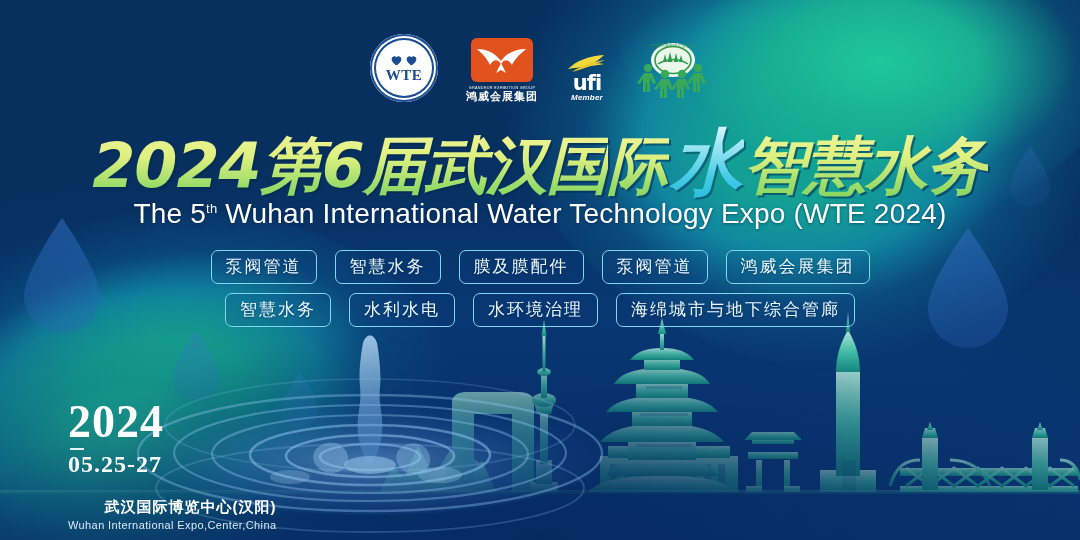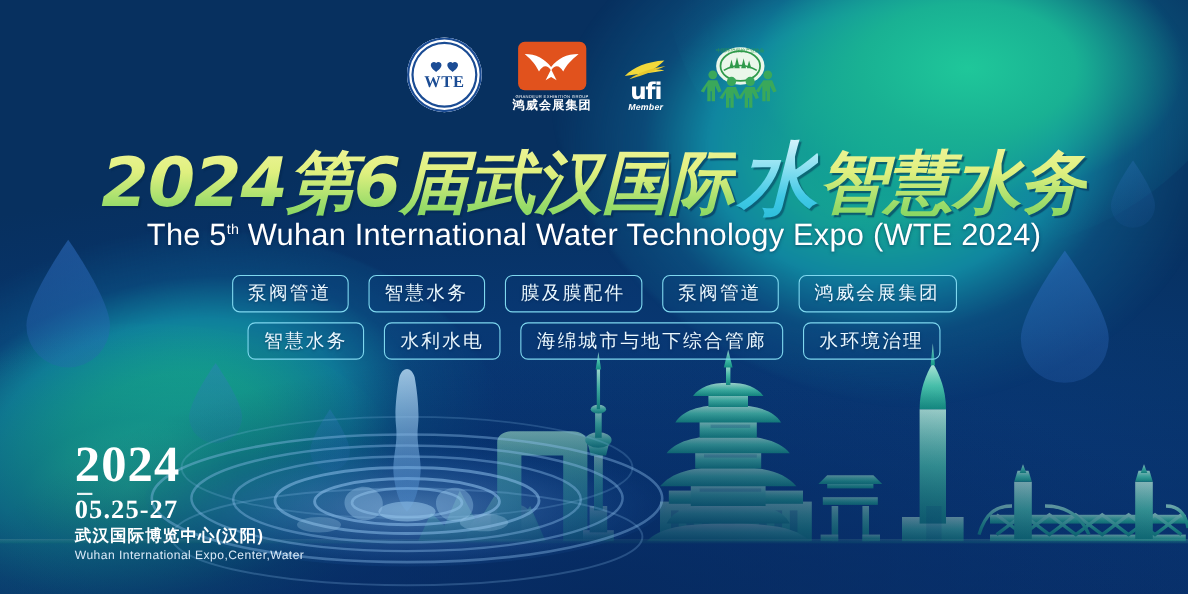--- a/index.html
+++ b/index.html
@@ -132,21 +132,21 @@
     text-shadow:0 1px 2px rgba(3,30,70,.5);
   }
 
   
   .dateblk{ position:absolute; left:68px; top:398px; z-index:8; color:#fff; }
   .d-year{ font-size:46px; font-weight:bold; letter-spacing:1px; line-height:1.05;
     font-family:"Liberation Serif","DejaVu Serif",serif; }
   .d-rule{ width:14px; height:2px; background:#fff; margin:2px 0 2px 2px; opacity:.9; }
   .d-date{ font-size:24px; font-weight:bold; letter-spacing:1px; line-height:1.05;
     font-family:"Liberation Serif","DejaVu Serif",serif; }
-  .d-venue-cn{ font-size:15px; font-weight:bold; letter-spacing:1px; margin-top:1px; }
+  .d-venue-cn{ font-size:15px; font-weight:bold; letter-spacing:1px; margin-top:21px;text-align:right; }
   .d-venue-en{ font-size:11px; letter-spacing:.4px; margin-top:2px; color:#dbeaf8; }
 </style>
 </head>
 <body>
 
 <div id="banner">
 
   <div class="bg-base"></div>
   <div class="bg-teal-tr"></div>
   <div class="bg-teal-tr2"></div>
@@ -420,26 +420,26 @@
     <div class="tag-row">
       <span class="tag">泵阀管道</span>
       <span class="tag">智慧水务</span>
       <span class="tag">膜及膜配件</span>
       <span class="tag">泵阀管道</span>
       <span class="tag">鸿威会展集团</span>
     </div>
     <div class="tag-row">
       <span class="tag">智慧水务</span>
       <span class="tag">水利水电</span>
+      <span class="tag">水环境治理</span>
       <span class="tag">海绵城市与地下综合管廊</span>
-      <span class="tag">水环境治理</span>
     </div>
   </div>
 
   <div class="dateblk">
     <div class="d-year">2024</div>
     <div class="d-rule"></div>
     <div class="d-date">05.25-27</div>
     <div class="d-venue-cn">武汉国际博览中心(汉阳)</div>
-    <div class="d-venue-en">Wuhan International Expo,Center,Water</div>
+    <div class="d-venue-en">Wuhan International Expo,Center,China</div>
   </div>
 
 </div>
 
 </body></html>

